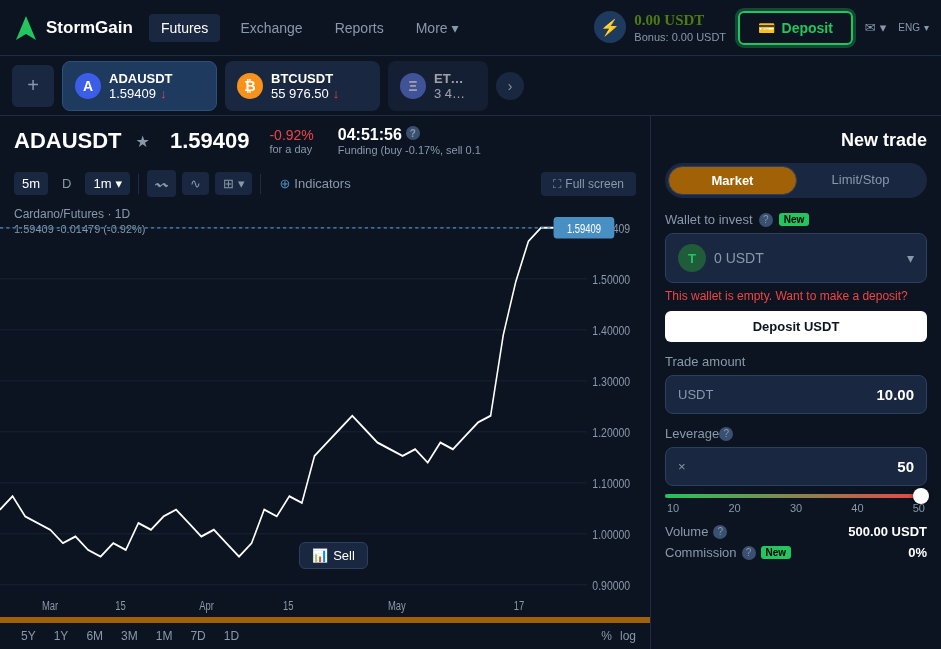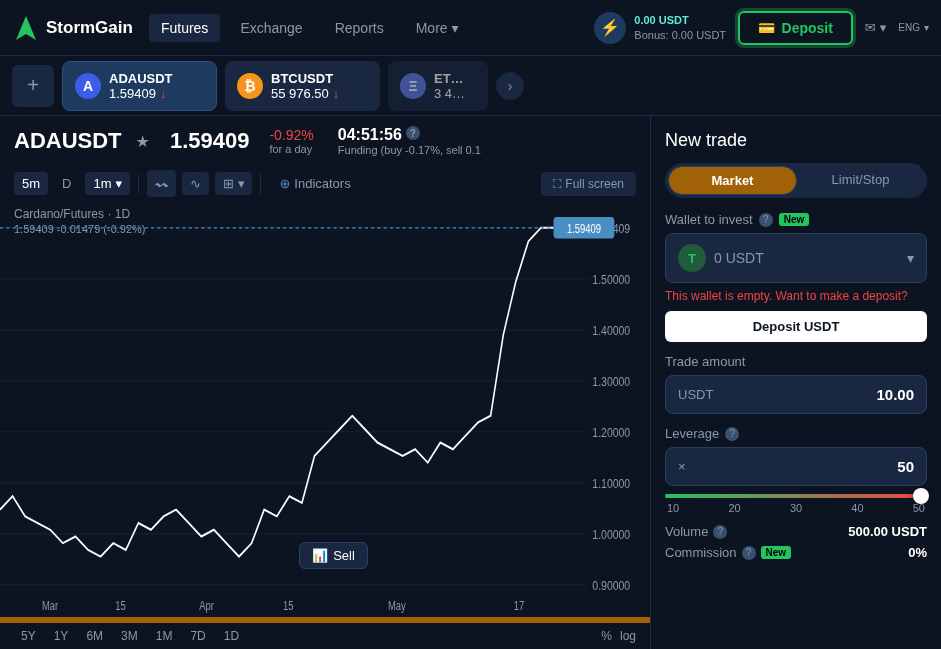--- a/index.html
+++ b/index.html
@@ -69,21 +69,21 @@
       width: 32px;
       height: 32px;
       background: #1e3a5f;
       border-radius: 50%;
       display: flex;
       align-items: center;
       justify-content: center;
       font-size: 16px;
     }
     .balance-info { line-height: 1.3; }
-    .balance-amount { font-size: 11px; font-weight: 700; color: #5eead4; }
+    .balance-amount { font-size: 15px; font-weight: 700; color: #4d7c0f; font-family: Liberation Serif, serif; }
     .balance-bonus { font-size: 11px; color: #8899aa; }
     .deposit-btn {
       background: transparent;
       border: 2px solid #22c55e;
       color: #22c55e;
       padding: 7px 18px;
       border-radius: 6px;
       font-size: 14px;
       font-weight: 600;
       cursor: pointer;
@@ -351,23 +351,23 @@
       width: 290px;
       flex-shrink: 0;
       display: flex;
       flex-direction: column;
       background: #0d1421;
       padding: 14px 14px 0 14px;
       overflow-y: auto;
     }
     .panel-title {
       font-size: 18px;
-      font-weight: 400;
-      color: #fff;
-      text-align: left;
+      font-weight: 700;
+      color: #fff;
+      text-align: right;
       margin-bottom: 12px;
     }
     .trade-type-tabs {
       display: flex;
       background: #1a2740;
       border-radius: 20px;
       padding: 3px;
       margin-bottom: 14px;
     }
     .trade-tab {
@@ -464,21 +464,20 @@
     .input-currency { color: #8899aa; font-size: 13px; flex: 1; }
     .input-value { color: #fff; font-size: 15px; font-weight: 600; }
 
     
     .leverage-label {
       font-size: 13px;
       color: #8899aa;
       margin-bottom: 6px;
       display: flex;
       align-items: center;
-      gap: 6px;
     }
     .leverage-input {
       background: #1a2740;
       border: 1px solid #2a4060;
       border-radius: 8px;
       padding: 10px 12px;
       display: flex;
       align-items: center;
       margin-bottom: 8px;
     }

